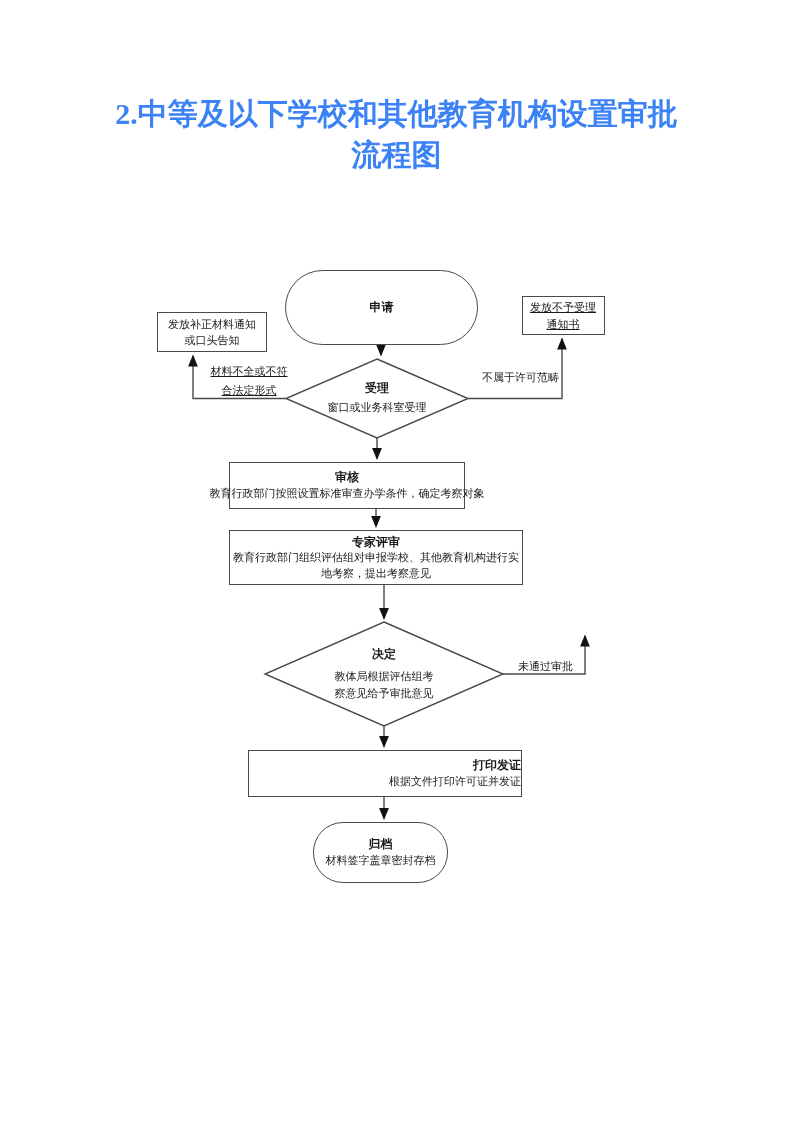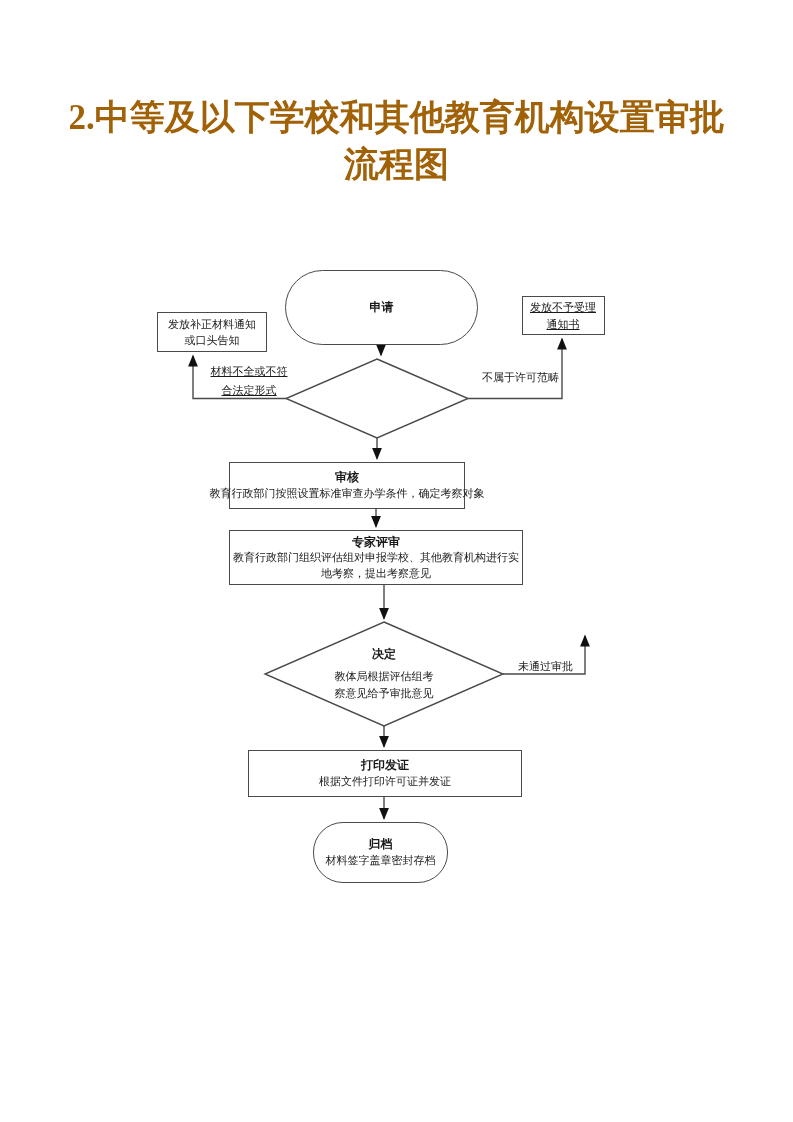--- a/index.html
+++ b/index.html
@@ -13,23 +13,23 @@
     overflow: hidden;
   }
   .title {
     position: absolute;
     top: 94px;
     left: 0;
     width: 100%;
     text-align: center;
     font-family: "Liberation Serif", "DejaVu Serif", serif;
     font-weight: bold;
-    font-size: 35px;
+    font-size: 30px;
     line-height: 1.35;
-    color: #a16207;
+    color: #3b82f6;
   }
   svg.connectors { position: absolute; left: 0; top: 0; }
   .node {
     position: absolute;
     box-sizing: border-box;
     background: #ffffff;
     border: 1.5px solid #4a4a4a;
     display: flex;
     flex-direction: column;
     align-items: center;
@@ -97,38 +97,42 @@
   </div>
 
   <div class="node" style="left:157px; top:312px; width:110px; height:40px; padding:0 6px;">
     <span class="bd">发放补正材料通知或口头告知</span>
   </div>
 
   <div class="node" style="left:522px; top:296px; width:83px; height:39px; padding:0 4px; align-items:flex-start;">
     <span class="bd alignleft" style="width:72px;">发放不予受理通知书</span>
   </div>
 
+  <div class="overlay" style="left:297px; top:372px; width:160px; height:52px;">
+    <span class="hd" style="margin-bottom:2px;">受理</span>
+    <span class="bd nowrap">窗口或业务科室受理</span>
+  </div>
 
   <div class="node" style="left:229px; top:462px; width:236px; height:47px;">
     <span class="hd">审核</span>
     <span class="bd nowrap">教育行政部门按照设置标准审查办学条件，确定考察对象</span>
   </div>
 
   <div class="node" style="left:229px; top:530px; width:294px; height:55px; padding:0 1px;">
     <span class="hd">专家评审</span>
     <span class="bd" style="width:288px; line-height:1.4;">教育行政部门组织评估组对申报学校、其他教育机构进行实地考察，提出考察意见</span>
   </div>
 
   <div class="overlay" style="left:304px; top:638px; width:160px; height:72px;">
     <span class="hd">决定</span>
     <span class="bd w104">教体局根据评估组考察意见给予审批意见</span>
   </div>
 
 
-  <div class="node" style="left:248px; top:750px; width:274px; height:47px;">
+  <div class="node" style="left:248px; top:750px; width:274px; height:47px;align-items:flex-end;">
     <span class="hd">打印发证</span>
     <span class="bd nowrap">根据文件打印许可证并发证</span>
   </div>
 
   <div class="node stadium" style="left:313px; top:822px; width:135px; height:61px; border-radius:30px;">
     <span class="hd">归档</span>
     <span class="bd nowrap">材料签字盖章密封存档</span>
   </div>
 
   <div class="elabel alignleft" style="left:208px; top:362px; width:82px;">材料不全或不符合法定形式</div>

